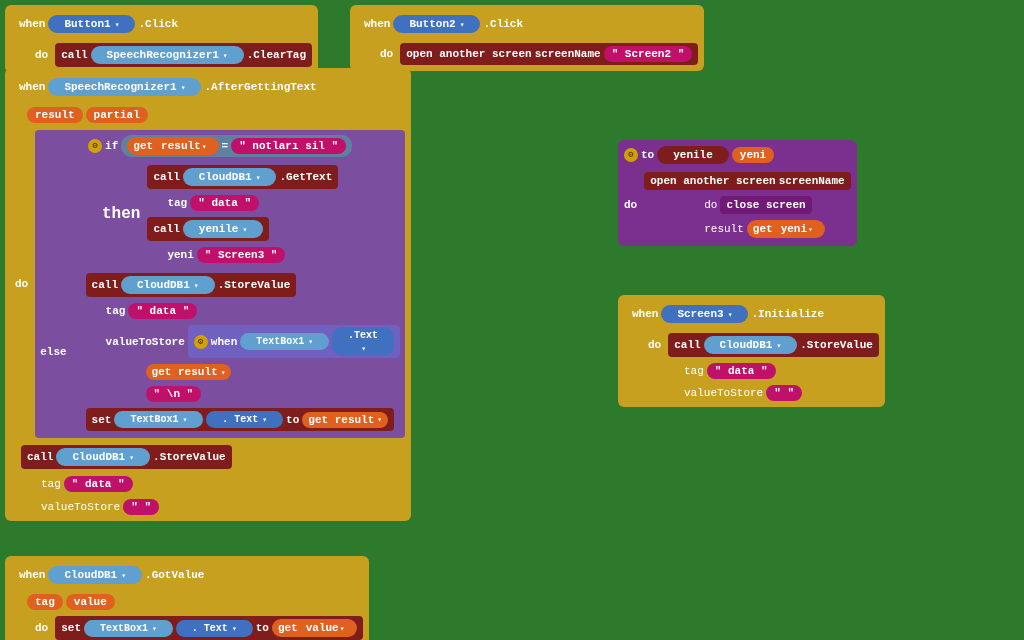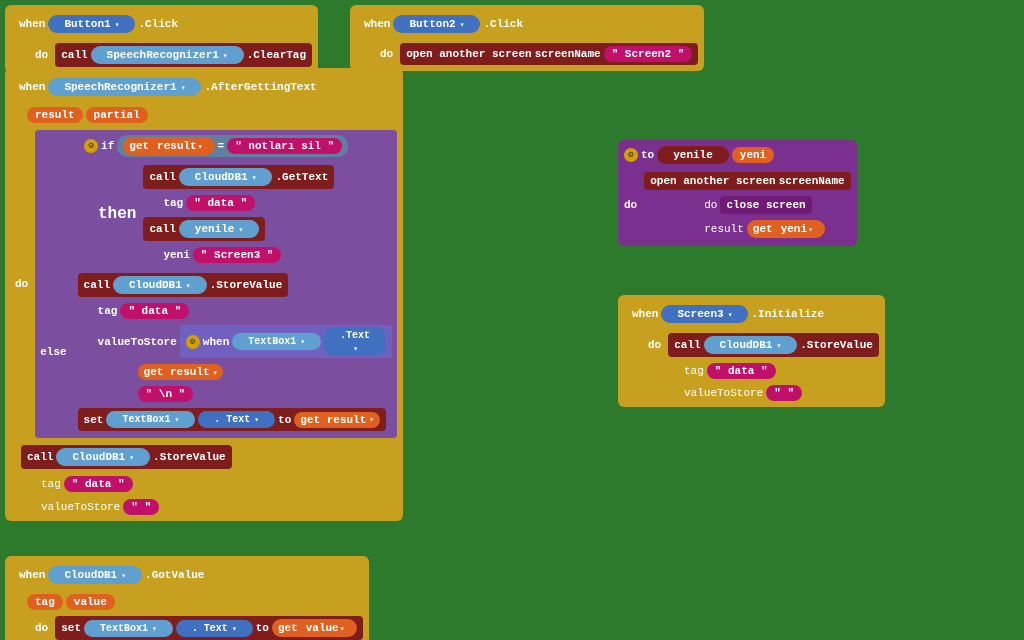--- a/index.html
+++ b/index.html
@@ -294,21 +294,21 @@
             <div class="block-row" style="margin-left:20px;">
               <span style="color:white; font-size:11px;">yeni</span>
               <span class="string-block">
                 <span>" Screen3 "</span>
               </span>
             </div>
           </div>
         </div>
 
         <div class="block-row">
-          <span style="color:white; font-weight:bold; font-size:11px; margin-right:8px;">else</span>
+          <span style="color:white; font-weight:bold; font-size:11px; margin-right:16px;">else</span>
           <div style="display:flex; flex-direction:column; gap:2px;">
 
             <div class="block-row">
               <span class="block purple">
                 <span>call</span>
                 <span class="block light-blue notch-both">
                   <span>CloudDB1</span>
                   <span class="dropdown-arrow">▾</span>
                 </span>
                 <span>.StoreValue</span>

